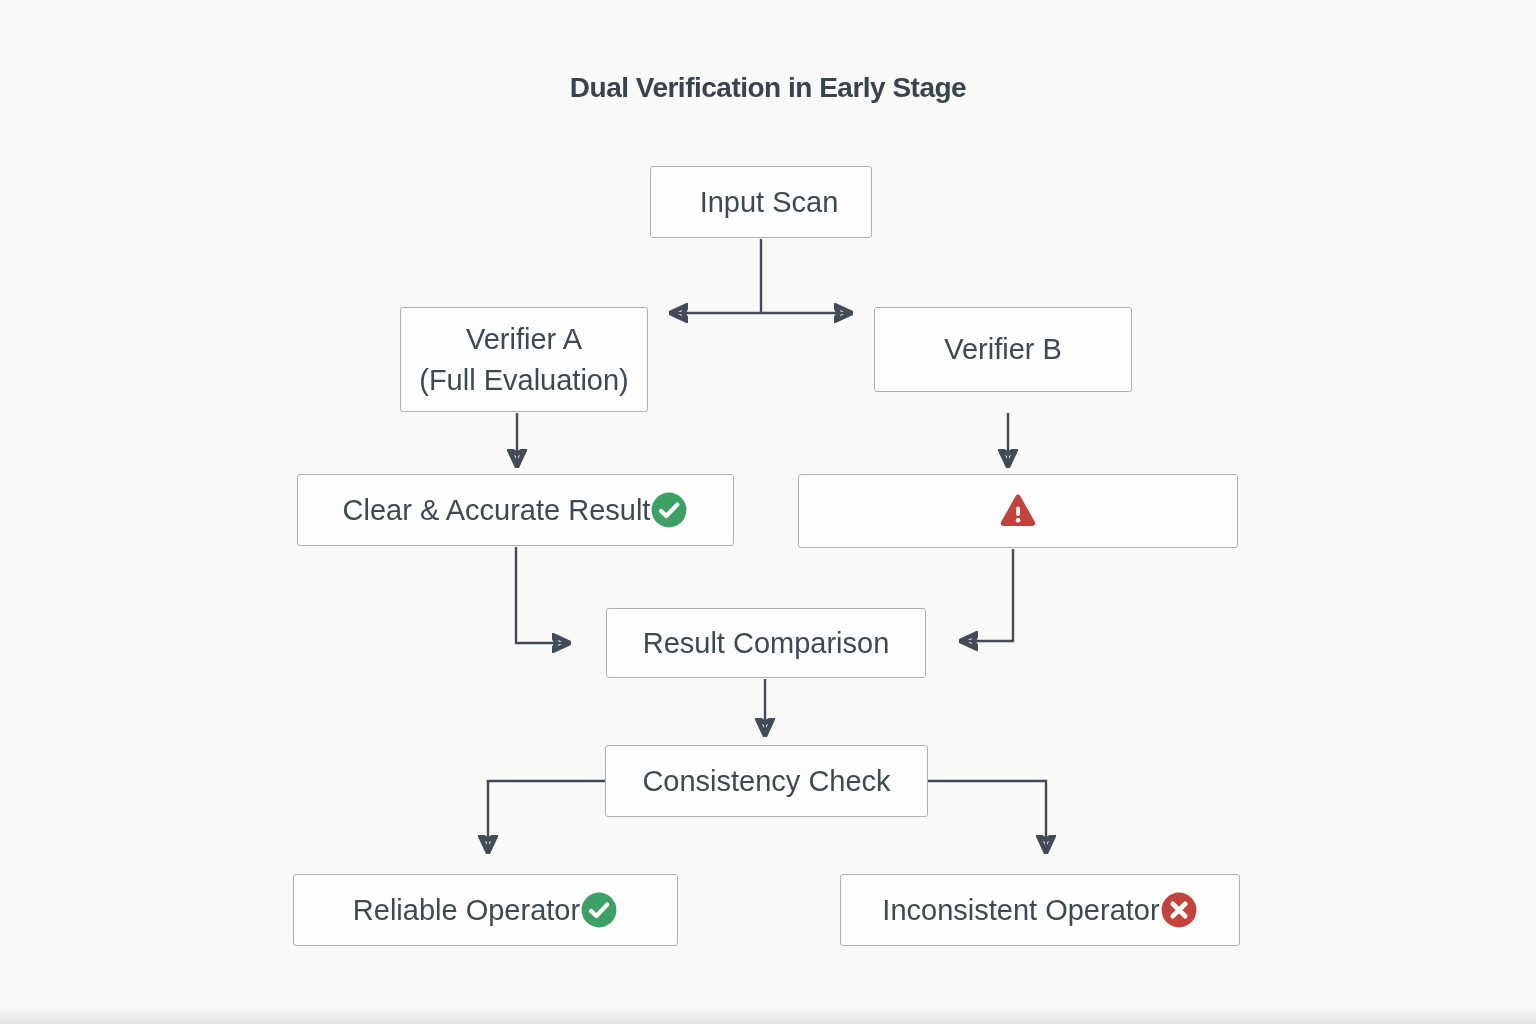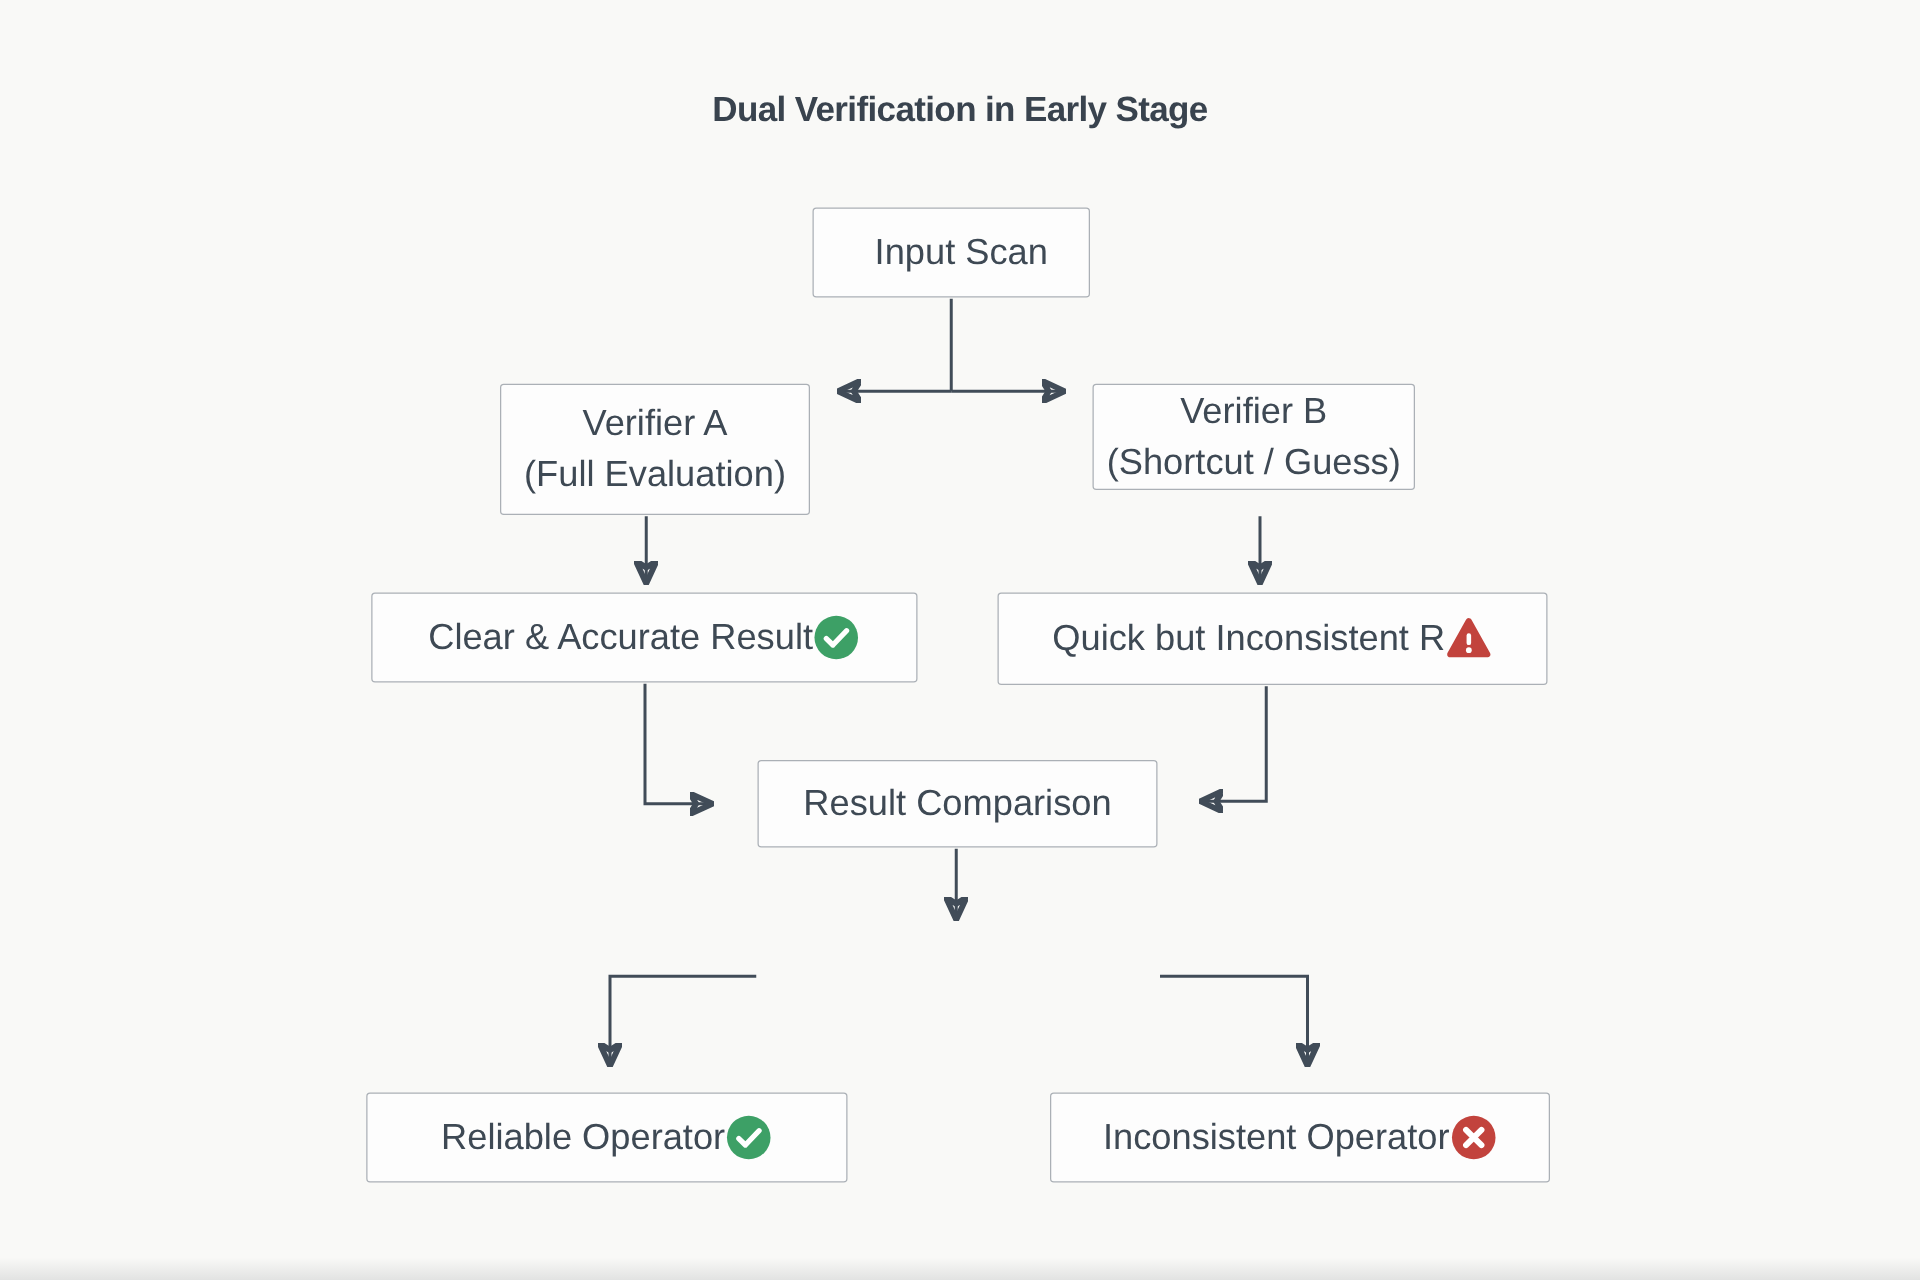--- a/index.html
+++ b/index.html
@@ -123,52 +123,53 @@
     <span>Input Scan</span>
   </div>
 
   <div class="node n-va">
     <span>Verifier A</span>
     <span class="sub">(Full Evaluation)</span>
   </div>
 
   <div class="node n-vb">
     <span>Verifier B</span>
-    <span class="sub">(Shortcut / Guess)</span>
   </div>
 
   <div class="node n-ra">
     <span class="row">
       <span>Clear &amp; Accurate Result</span>
       <span class="icon">
         <svg viewBox="0 0 24 24">
             <circle cx="12" cy="12" r="11" fill="#3da066"></circle>
             <path d="M7 12.6l3.3 3.2L17.2 8.6" stroke="#ffffff" stroke-width="2.7" fill="none" stroke-linecap="round" stroke-linejoin="round"></path>
           </svg>
       </span>
     </span>
   </div>
 
   <div class="node n-rb">
     <span class="row">
-      <span>Quick but Inconsistent R</span>
       <span class="icon">
         <svg viewBox="0 0 24 24">
             <path d="M12 3.2 L21.3 19.8 H2.7 Z" fill="#c2433d" stroke="#c2433d" stroke-width="3.2" stroke-linejoin="round"></path>
             <rect x="10.9" y="9.2" width="2.3" height="6" rx="1.1" fill="#ffffff"></rect>
             <circle cx="12.05" cy="17.8" r="1.45" fill="#ffffff"></circle>
           </svg>
       </span>
     </span>
   </div>
 
   <div class="node n-cmp">
     <span>Result Comparison</span>
   </div>
 
+  <div class="node n-chk">
+    <span>Consistency Check</span>
+  </div>
 
   <div class="node n-good">
     <span class="row">
       <span>Reliable Operator</span>
       <span class="icon">
         <svg viewBox="0 0 24 24">
             <circle cx="12" cy="12" r="11" fill="#3da066"></circle>
             <path d="M7 12.6l3.3 3.2L17.2 8.6" stroke="#ffffff" stroke-width="2.7" fill="none" stroke-linecap="round" stroke-linejoin="round"></path>
           </svg>
       </span>

